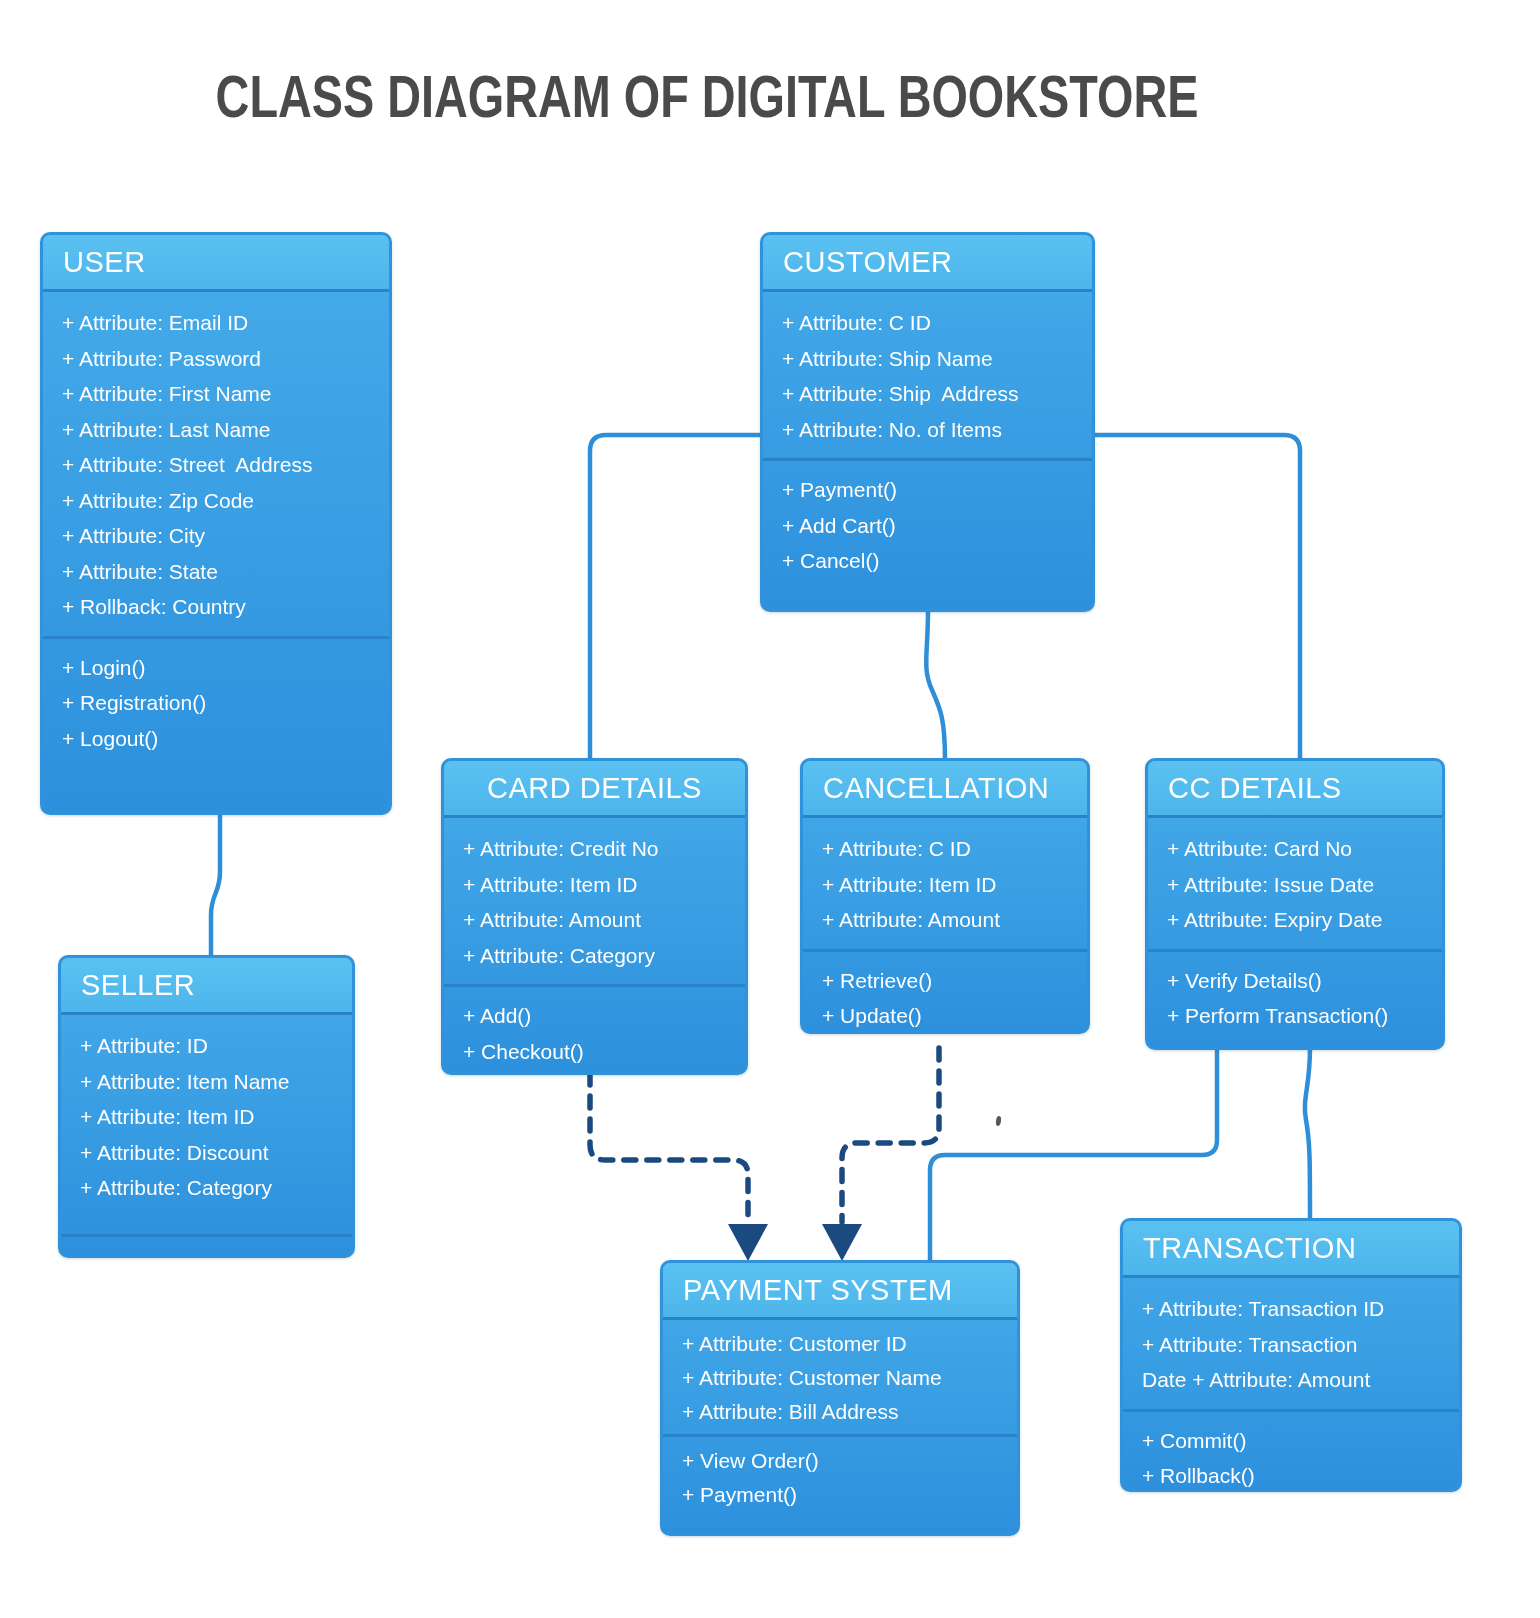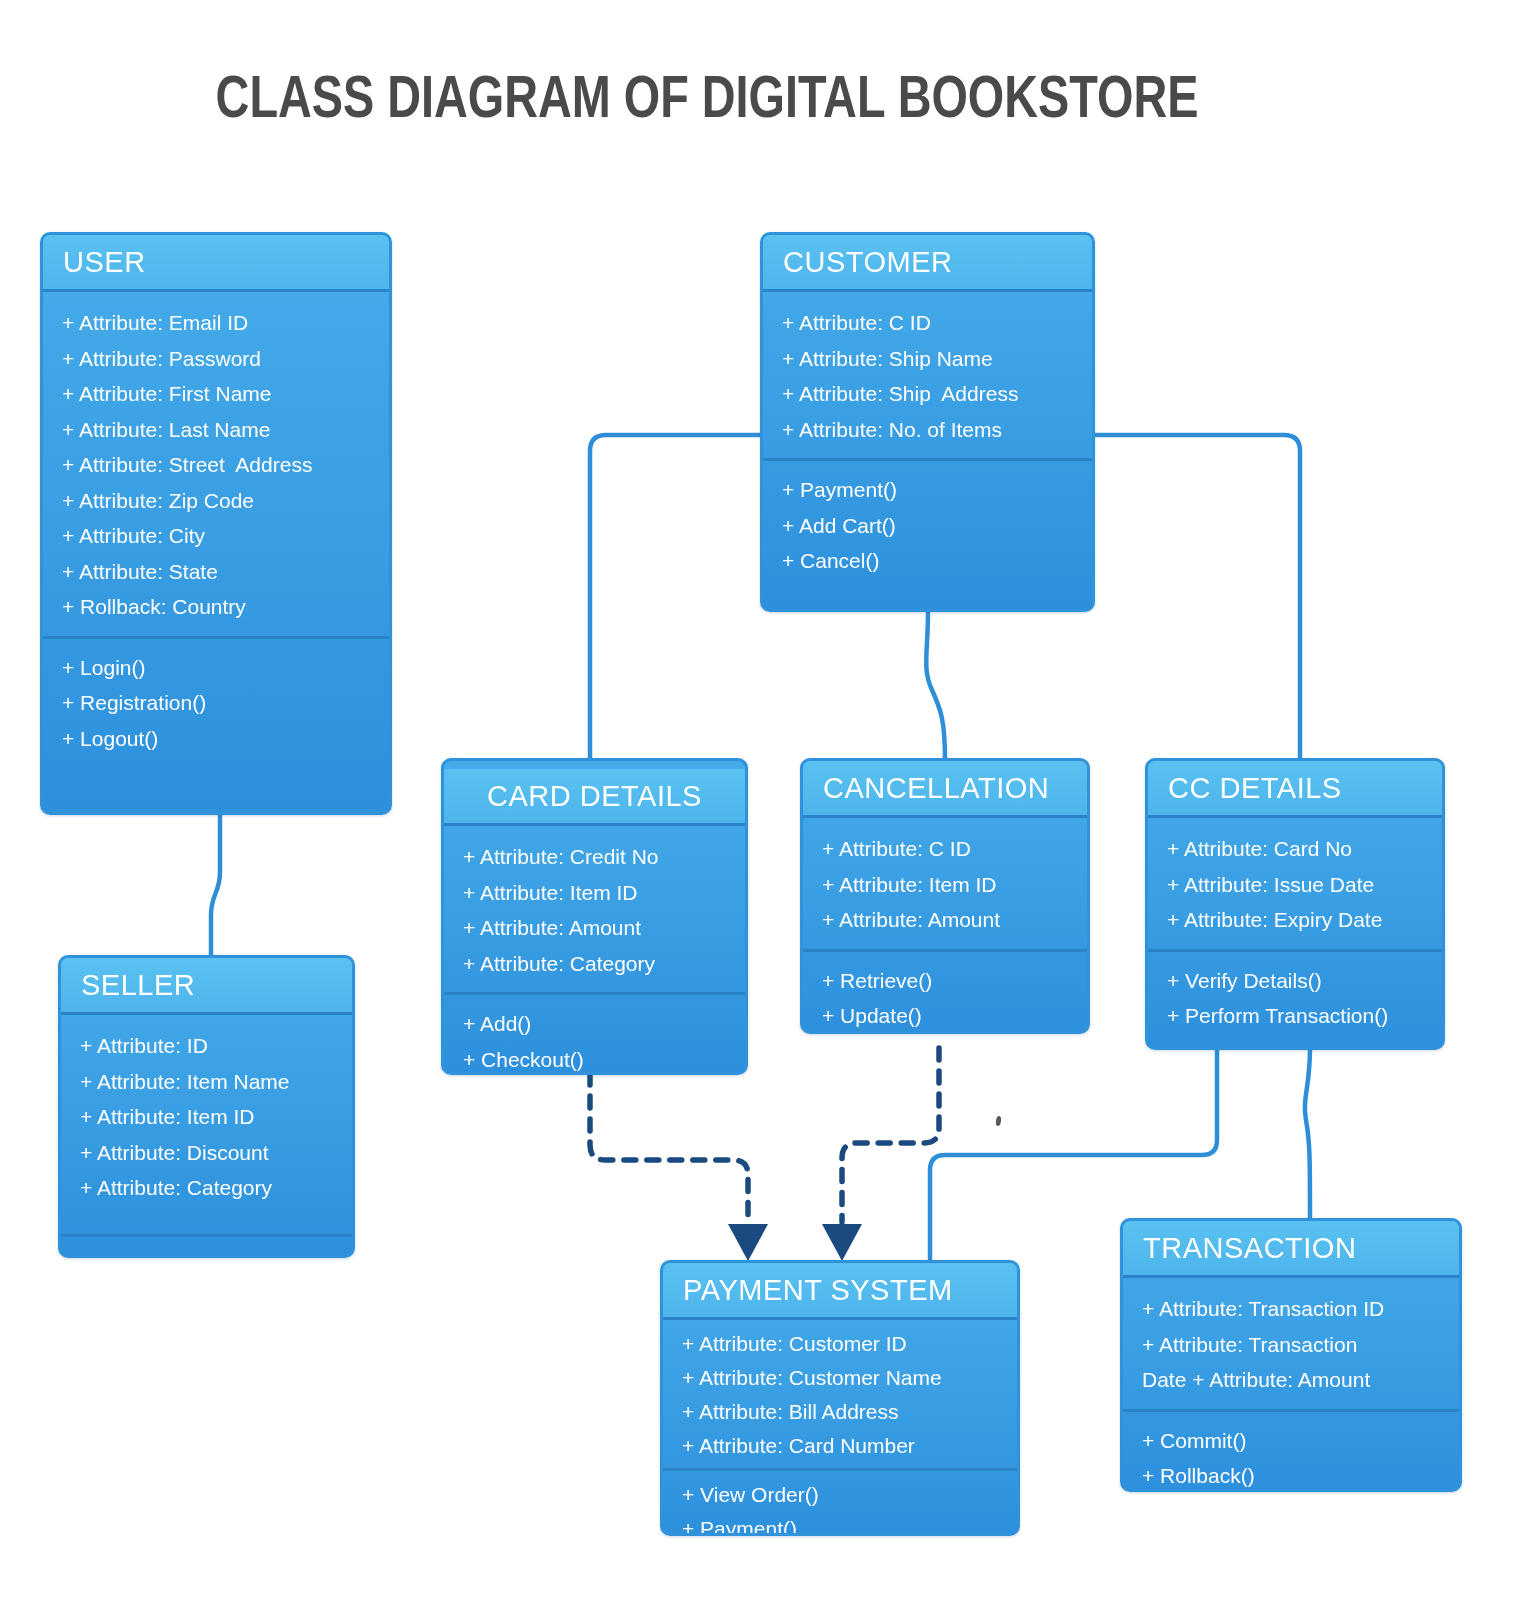--- a/index.html
+++ b/index.html
@@ -29,21 +29,21 @@
     font-size:29px;color:#ffffff;font-weight:400;letter-spacing:0.5px;white-space:pre;text-align:right;
   }
   .uml-a{padding:13px 8px 11px 19px;border-bottom:3px solid #2a82c9;}
   .uml-m{padding:11px 8px 8px 19px;flex:1 1 auto;}
   .uml-a.grow{flex:1 1 auto;}
   .uml-m.minpad{min-height:14px;padding:0 19px;}
   .row{font-size:21px;line-height:35.5px;color:#ffffff;white-space:pre;}
   .tight .uml-a{padding-top:7px;padding-bottom:5px;}
   .tight .uml-m{padding-top:7px;}
   .tight .row{line-height:34px;}
-  .center-h .uml-h{justify-content:center;padding:0 0;margin-top:8px;}
+  .center-h .uml-h{justify-content:center;padding:0 0;}
   #box-user{left:40px;top:232px;width:352px;height:583px;}
   #box-customer{left:760px;top:232px;width:335px;height:380px;}
   #box-seller{left:58px;top:955px;width:297px;height:303px;}
   #box-card{left:441px;top:758px;width:307px;height:317px;}
   #box-cancel{left:800px;top:758px;width:290px;height:276px;}
   #box-cc{left:1145px;top:758px;width:300px;height:292px;}
   #box-payment{left:660px;top:1260px;width:360px;height:276px;}
   #box-trans{left:1120px;top:1218px;width:342px;height:274px;}
   .speck{
     position:absolute;left:996px;top:1116px;width:5px;height:10px;z-index:3;
@@ -156,21 +156,20 @@
         <div class="row">+ Perform Transaction()</div>
       </div>
   </div>
 
   <div class="uml tight" id="box-payment">
     <div class="uml-h">PAYMENT SYSTEM</div>
     <div class="uml-a">
         <div class="row">+ Attribute: Customer ID</div>
         <div class="row">+ Attribute: Customer Name</div>
         <div class="row">+ Attribute: Bill Address</div>
-        <div class="row">+ Attribute: Card Number</div>
       </div>
     <div class="uml-m">
         <div class="row">+ View Order()</div>
         <div class="row">+ Payment()</div>
       </div>
   </div>
 
   <div class="uml" id="box-trans">
     <div class="uml-h">TRANSACTION</div>
     <div class="uml-a">

